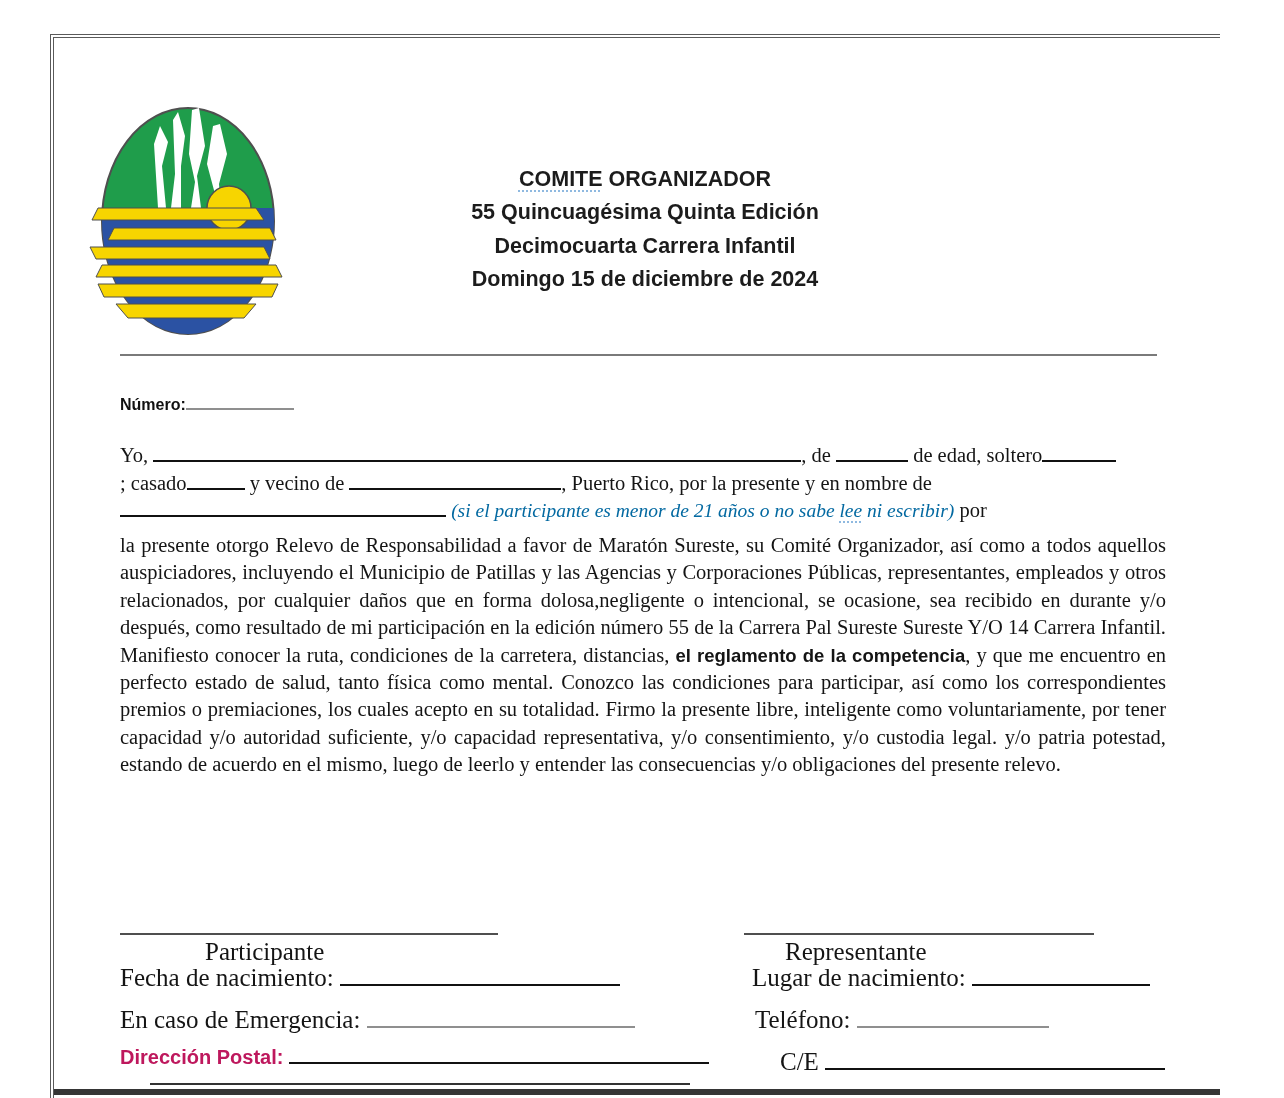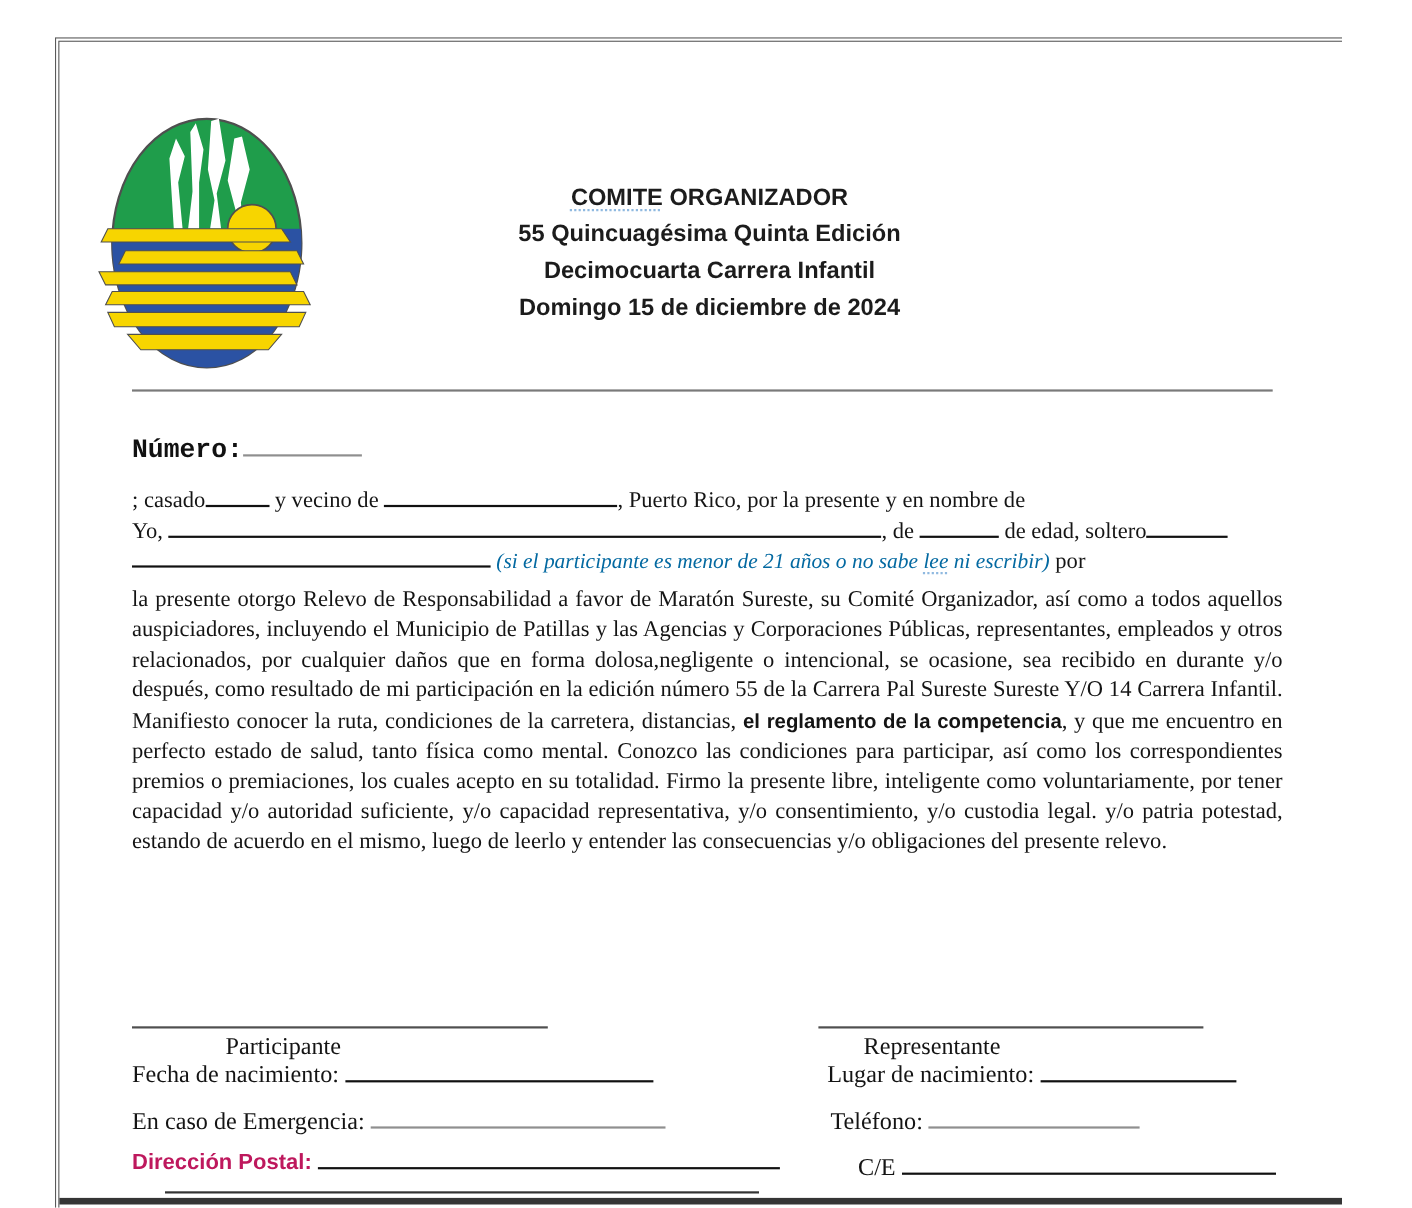--- a/index.html
+++ b/index.html
@@ -18,38 +18,38 @@
     text-align:center; font-family:"Liberation Sans", sans-serif;
     font-weight:bold; font-size:21.5px; line-height:33.4px; color:#1c1c1c;
   }
   .sc { text-decoration:underline dotted #8fb9e0; text-decoration-thickness:2px; text-underline-offset:4px; }
   .rule-top {
     position:absolute; left:120px; top:354px; width:1037px;
     border-top:2px solid #7a7a7a;
   }
   .numero-row {
     position:absolute; left:120px; top:396px;
-    font-family:Liberation Mono, monospace; font-weight:bold; font-size:24px; color:#111;
+    font-family:Liberation Sans, sans-serif; font-weight:bold; font-size:16px; color:#111;
   }
   .blank { display:inline-block; border-bottom:2px solid #111; }
   .blank.gray { border-bottom:2px solid #8f8f8f; }
   .blank.thick { border-bottom:2.5px solid #111; }
   .intro {
     position:absolute; left:120px; top:442px; width:1050px;
     font-size:20.5px; line-height:27.5px; white-space:nowrap;
   }
   .intro .line { height:27.5px; }
   .note-italic { font-style:italic; font-size:19.5px; color:#0369a1; }
   .body-par {
     position:absolute; left:120px; top:532px; width:1046px;
     font-size:20.5px; line-height:27.4px; text-align:justify; color:#141414;
   }
   .bold-sans { font-family:"Liberation Sans", sans-serif; font-weight:bold; font-size:18.5px; }
   .sig-rule { position:absolute; border-top:2px solid #4f4f4f; }
-  .ser-label { position:absolute; font-size:22px; color:#141414; white-space:nowrap; }
+  .ser-label { position:absolute; font-size:25px; color:#141414; white-space:nowrap; }
   .sans-label { position:absolute; font-family:"Liberation Sans", sans-serif; font-weight:bold; font-size:20px; color:#be185d; white-space:nowrap; }
   .extra-line { position:absolute; left:150px; top:1083px; width:540px; border-top:2.5px solid #333; }
   .bottom-bar { position:absolute; left:54px; top:1089px; width:1182px; height:6px; background:#353535; }
 </style>
 </head>
 <body>
 
 <div class="canvas">
   <div class="frame"></div>
 
@@ -93,29 +93,29 @@
   </div>
 
   <div class="rule-top"></div>
 
   <div class="numero-row">
     <span>Número:</span><span class="blank gray" style="width:108px;"></span>
   </div>
 
   <div class="intro">
     <div class="line">
-      <span>; casado</span><span class="blank" style="width:58px;"></span>
-      <span>y vecino de</span>
-      <span class="blank" style="width:212px;"></span><span>, Puerto Rico, por la presente y en nombre de</span>
-    </div>
-    <div class="line">
       <span>Yo,</span>
       <span class="blank" style="width:648px;"></span><span>, de</span>
       <span class="blank" style="width:72px;"></span>
       <span>de edad, soltero</span><span class="blank" style="width:74px;"></span>
+    </div>
+    <div class="line">
+      <span>; casado</span><span class="blank" style="width:58px;"></span>
+      <span>y vecino de</span>
+      <span class="blank" style="width:212px;"></span><span>, Puerto Rico, por la presente y en nombre de</span>
     </div>
     <div class="line">
       <span class="blank" style="width:326px;"></span>
       <span class="note-italic"><span>(si el participante es menor de 21 años o no sabe </span><span class="sc">lee</span><span> ni escribir)</span></span><span> por</span>
     </div>
   </div>
 
   <div class="body-par">
     <span>la presente otorgo Relevo de Responsabilidad a favor de Maratón Sureste, su Comité Organizador, así como a todos aquellos auspiciadores, incluyendo el Municipio de Patillas y las Agencias y Corporaciones Públicas, representantes, empleados y otros relacionados, por cualquier daños que en forma dolosa,negligente o intencional, se ocasione, sea recibido en durante y/o después, como resultado de mi participación en la edición número 55 de la Carrera Pal Sureste Sureste Y/O 14 Carrera Infantil. Manifiesto conocer la ruta, condiciones de la carretera, distancias, </span><span class="bold-sans">el reglamento de la competencia</span><span>, y que me encuentro en perfecto estado de salud, tanto física como mental. Conozco las condiciones para participar, así como los correspondientes premios o premiaciones, los cuales acepto en su totalidad. Firmo la presente libre, inteligente como voluntariamente, por tener capacidad y/o autoridad suficiente, y/o capacidad representativa, y/o consentimiento, y/o custodia legal. y/o patria potestad, estando de acuerdo en el mismo, luego de leerlo y entender las consecuencias y/o obligaciones del presente relevo.</span>
   </div>

